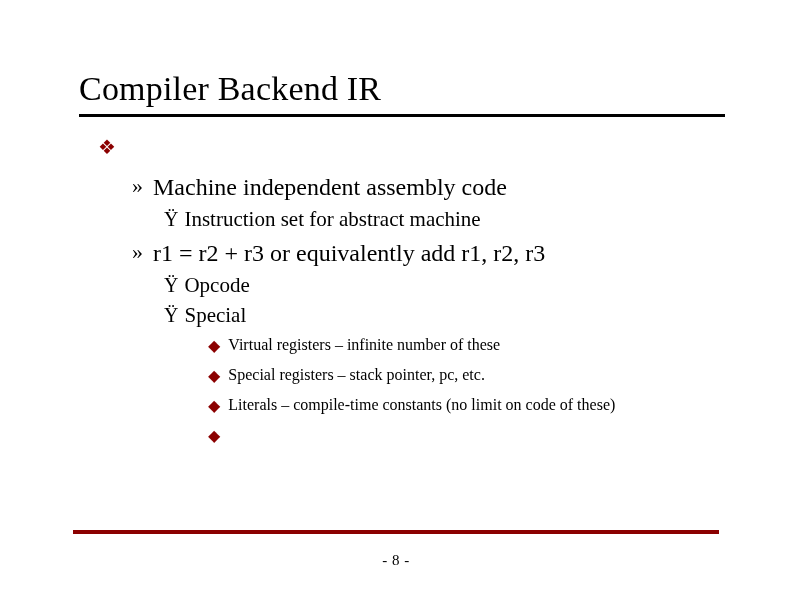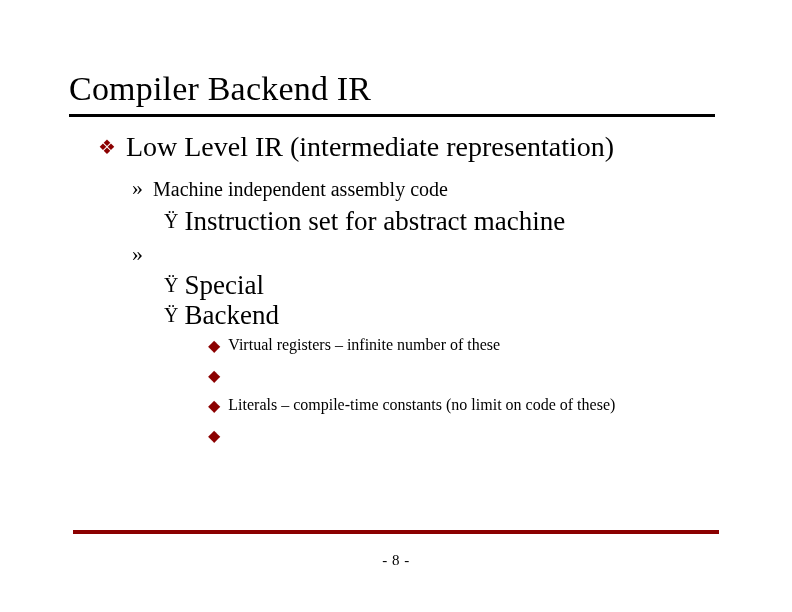--- a/index.html
+++ b/index.html
@@ -1,84 +1,85 @@
 <!DOCTYPE html>
 <html><head>
 <meta charset="utf-8">
 <style>
   * { margin: 0; padding: 0; box-sizing: border-box; }
   html, body { width: 792px; height: 612px; background: #fff; font-family: "Times New Roman", Times, serif; color: #000; }
   .slide { position: relative; width: 792px; height: 612px; }
-  .title-wrap { position: absolute; left: 69px; top: 70px; width: 646px; }
+  .title-wrap { position: absolute; left: 79px; top: 70px; width: 646px; }
   .title-text { font-size: 34px; font-weight: 400; letter-spacing: 0.2px; }
   .title-rule { height: 3px; background: #000; margin-top: 6px; width: 100%; }
   .content { position: absolute; left: 98px; top: 130px; width: 606px; }
   .lvl1 { display: flex; align-items: flex-start; margin-bottom: 10px; }
   .lvl1 .bullet { color: #8b0000; font-size: 20px; line-height: 30px; margin-right: 10px; margin-top: 2px; }
   .lvl1 .txt { font-size: 28px; line-height: 34px; }
   .lvl2 { display: flex; align-items: flex-start; margin-left: 34px; margin-top: 6px; margin-bottom: 4px; }
   .lvl2 .bullet { font-size: 22px; line-height: 28px; margin-right: 10px; color: #000; }
-  .lvl2 .txt { font-size: 20px; line-height: 30px; }
+  .lvl2 .txt { font-size: 24px; line-height: 30px; }
   .lvl3 { display: flex; align-items: flex-start; margin-left: 66px; margin-top: 4px; }
   .lvl3 .bullet { font-size: 20px; line-height: 26px; margin-right: 6px; color: #000; }
-  .lvl3 .txt { font-size: 27px; line-height: 26px; }
+  .lvl3 .txt { font-size: 21px; line-height: 26px; }
   .lvl4 { display: flex; align-items: flex-start; margin-left: 110px; margin-top: 4px; }
   .lvl4 .bullet { color: #8b0000; font-size: 16px; line-height: 24px; margin-right: 8px; margin-top: 2px; }
   .lvl4 .txt { font-size: 16px; line-height: 26px; max-width: 480px; }
   .bottom-rule { position: absolute; left: 73px; top: 530px; width: 646px; height: 4px; background: #8b0000; }
   .pagenum { position: absolute; left: 0; width: 792px; top: 552px; text-align: center; font-size: 15px; letter-spacing: 0.5px; }
 </style>
 </head>
 <body>
 
 <div class="slide">
 
   <div class="title-wrap">
     <div class="title-text">Compiler Backend IR</div>
     <div class="title-rule"></div>
   </div>
 
   <div class="content">
 
     <div class="lvl1">
       <span class="bullet">❖</span>
-      <span class="txt">Low Level IR (intermediate representation)</span>
     </div>
 
     <div class="lvl2">
       <span class="bullet">»</span>
       <span class="txt">Machine independent assembly code</span>
     </div>
 
     <div class="lvl3">
       <span class="bullet">Ÿ</span>
       <span class="txt">Instruction set for abstract machine</span>
     </div>
 
     <div class="lvl2">
       <span class="bullet">»</span>
+      <span class="txt">r1 = r2 + r3 or equivalently add r1, r2, r3</span>
+    </div>
+
+    <div class="lvl3">
+      <span class="bullet">Ÿ</span>
+      <span class="txt">Opcode</span>
     </div>
 
     <div class="lvl3">
       <span class="bullet">Ÿ</span>
       <span class="txt">Special</span>
-    </div>
-
-    <div class="lvl3">
-      <span class="bullet">Ÿ</span>
-      <span class="txt">Backend</span>
     </div>
 
     <div class="lvl4">
       <span class="bullet">◆</span>
       <span class="txt">Virtual registers – infinite number of these</span>
     </div>
 
     <div class="lvl4">
       <span class="bullet">◆</span>
+      <span class="txt">Special registers – stack pointer, pc, etc.</span>
     </div>
 
     <div class="lvl4">
       <span class="bullet">◆</span>
       <span class="txt">Literals – compile-time constants (no limit on code of these)</span>
     </div>
 
     <div class="lvl4">
       <span class="bullet">◆</span>
     </div>

